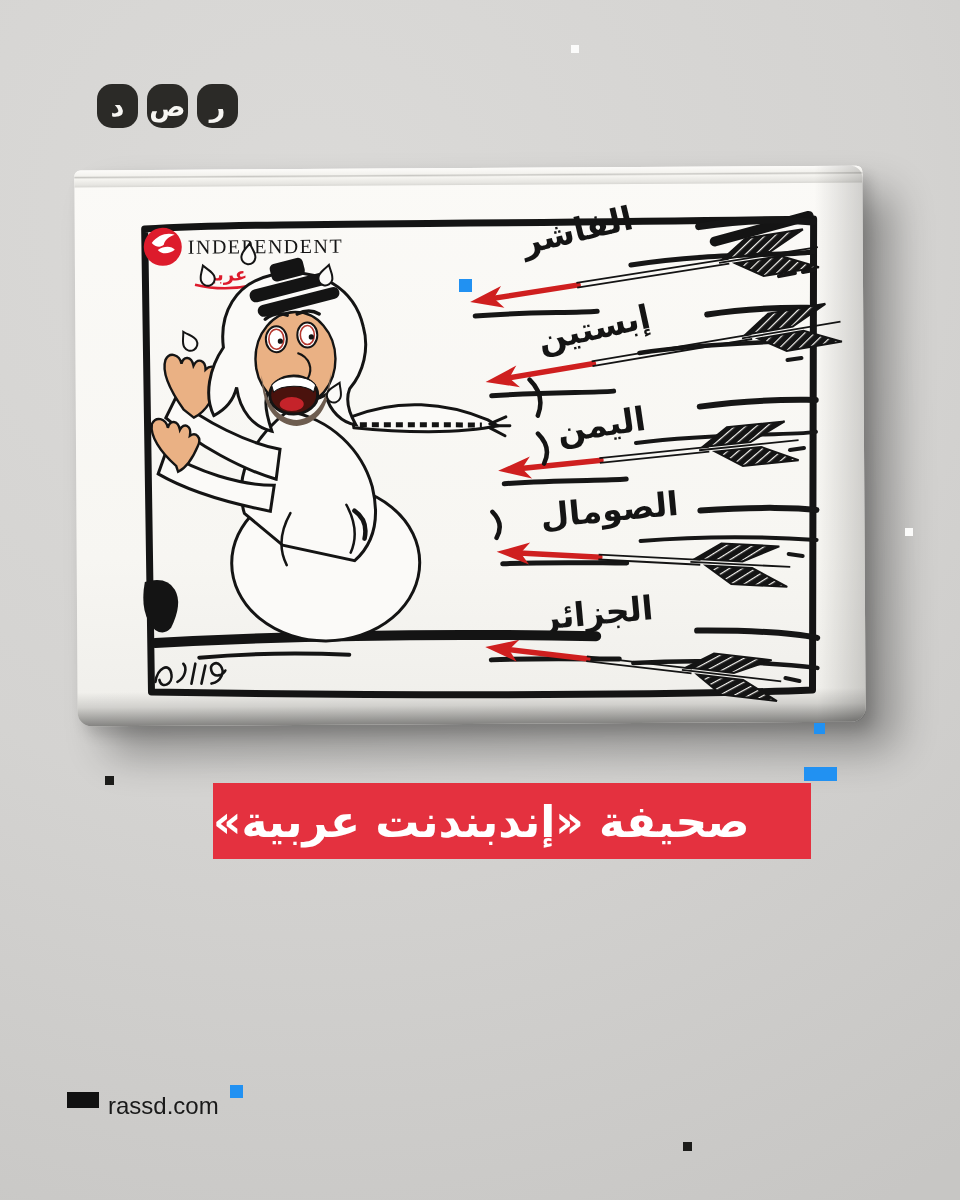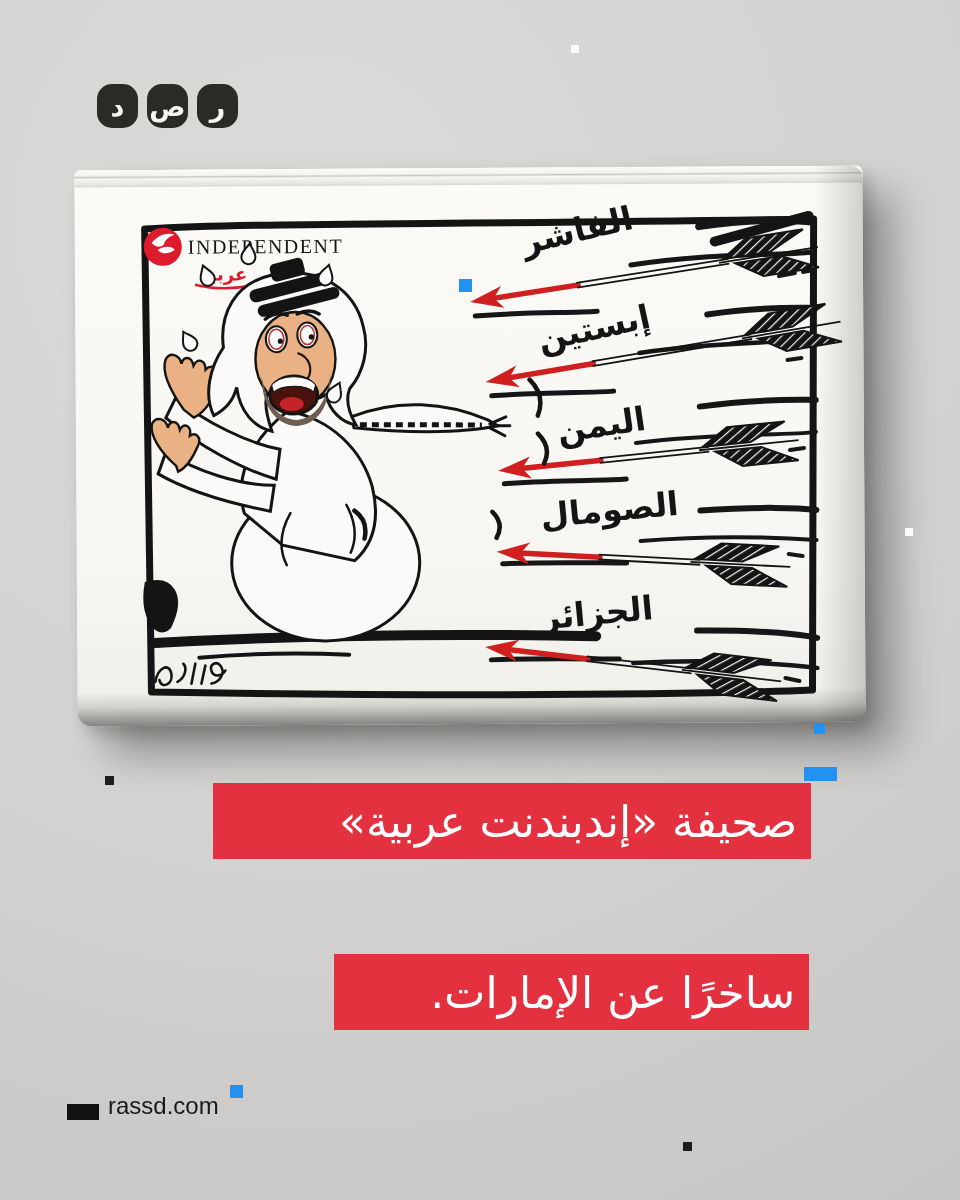--- a/index.html
+++ b/index.html
@@ -40,28 +40,28 @@
   .mast{font-family:"Liberation Serif",serif;font-size:20px;letter-spacing:1.5px;fill:#161616}
   .mastsub{font-family:"DejaVu Sans",sans-serif;font-weight:bold;font-size:18px;fill:#dd1b2c;
         text-anchor:middle;direction:rtl}
   .ink{stroke:#141414;fill:none;stroke-linecap:round}
   .white{fill:#fbfaf8;stroke:#141414;stroke-width:3}
   .skin{fill:#eab184;stroke:#141414;stroke-width:2.4}
   .sig{stroke:#141414;stroke-width:2.6;fill:none;stroke-linecap:round}
 
   
   .cap{position:absolute;background:#e4313f;color:#ffffff;display:flex;align-items:center;
-       justify-content:flex-start;direction:rtl;font-weight:normal;
-       font-family:"DejaVu Sans",sans-serif;padding:0 14px;box-sizing:border-box;white-space:nowrap}
+       justify-content:flex-end;direction:rtl;font-weight:bold;
+       font-family:"DejaVu Sans",sans-serif;padding:0 0;box-sizing:border-box;white-space:nowrap}
   .cap1{left:213px;top:783px;width:598px;height:76px;font-size:44px}
   .cap2{left:213px;top:874px;width:597px;height:74px;font-size:43px}
   .cap3{left:334px;top:954px;width:475px;height:76px;font-size:44px}
 
   
-  .footer{position:absolute;left:67px;top:1092px;display:flex;align-items:flex-end;gap:9px;
+  .footer{position:absolute;left:67px;top:1092px;display:flex;align-items:flex-start;gap:9px;
           font-family:"Liberation Sans",sans-serif;font-size:24px;color:#191919}
   .footer-bar{width:32px;height:16px;background:#111}
 
   
   .sq{position:absolute}
   .sq.blue{background:#2191f2}
   .sq.white{background:#fbfbfa}
   .sq.black{background:#1c1c1a}
 </style>
 </head>
@@ -254,23 +254,20 @@
         <path class="ink" d="M390,168 q16,16 8,36 M398,222 q14,14 6,30 M352,300 q12,12 4,26 M214,298 q14,10 10,28" stroke-width="4.5"></path>
       </g>
 
       <path class="sig" d="M14,468 c2,-14 14,-20 16,-8 c2,10 -10,16 -12,6 m18,2 c8,-4 10,-14 6,-18 m8,20 l4,-20 m6,20 l4,-18 m6,18 c10,-2 14,-12 9,-18 c-4,-5 -11,-1 -9,5 c2,7 11,6 14,0"></path>
     </svg>
   </div>
 
   <div class="cap cap1">
       <span>صحيفة «إندبندنت عربية»</span>
     </div>
-  <div class="cap cap3">
-      <span>ساخرًا عن الإمارات.</span>
-    </div>
 
   <div class="footer">
     <div class="footer-bar"></div>
     <span>rassd.com</span>
   </div>
 
   <div class="sq white" style="left:571px;top:45px;width:8px;height:8px"></div>
   <div class="sq white" style="left:905px;top:528px;width:8px;height:8px"></div>
   <div class="sq blue" style="left:459px;top:279px;width:13px;height:13px"></div>
   <div class="sq blue" style="left:814px;top:723px;width:11px;height:11px"></div>

